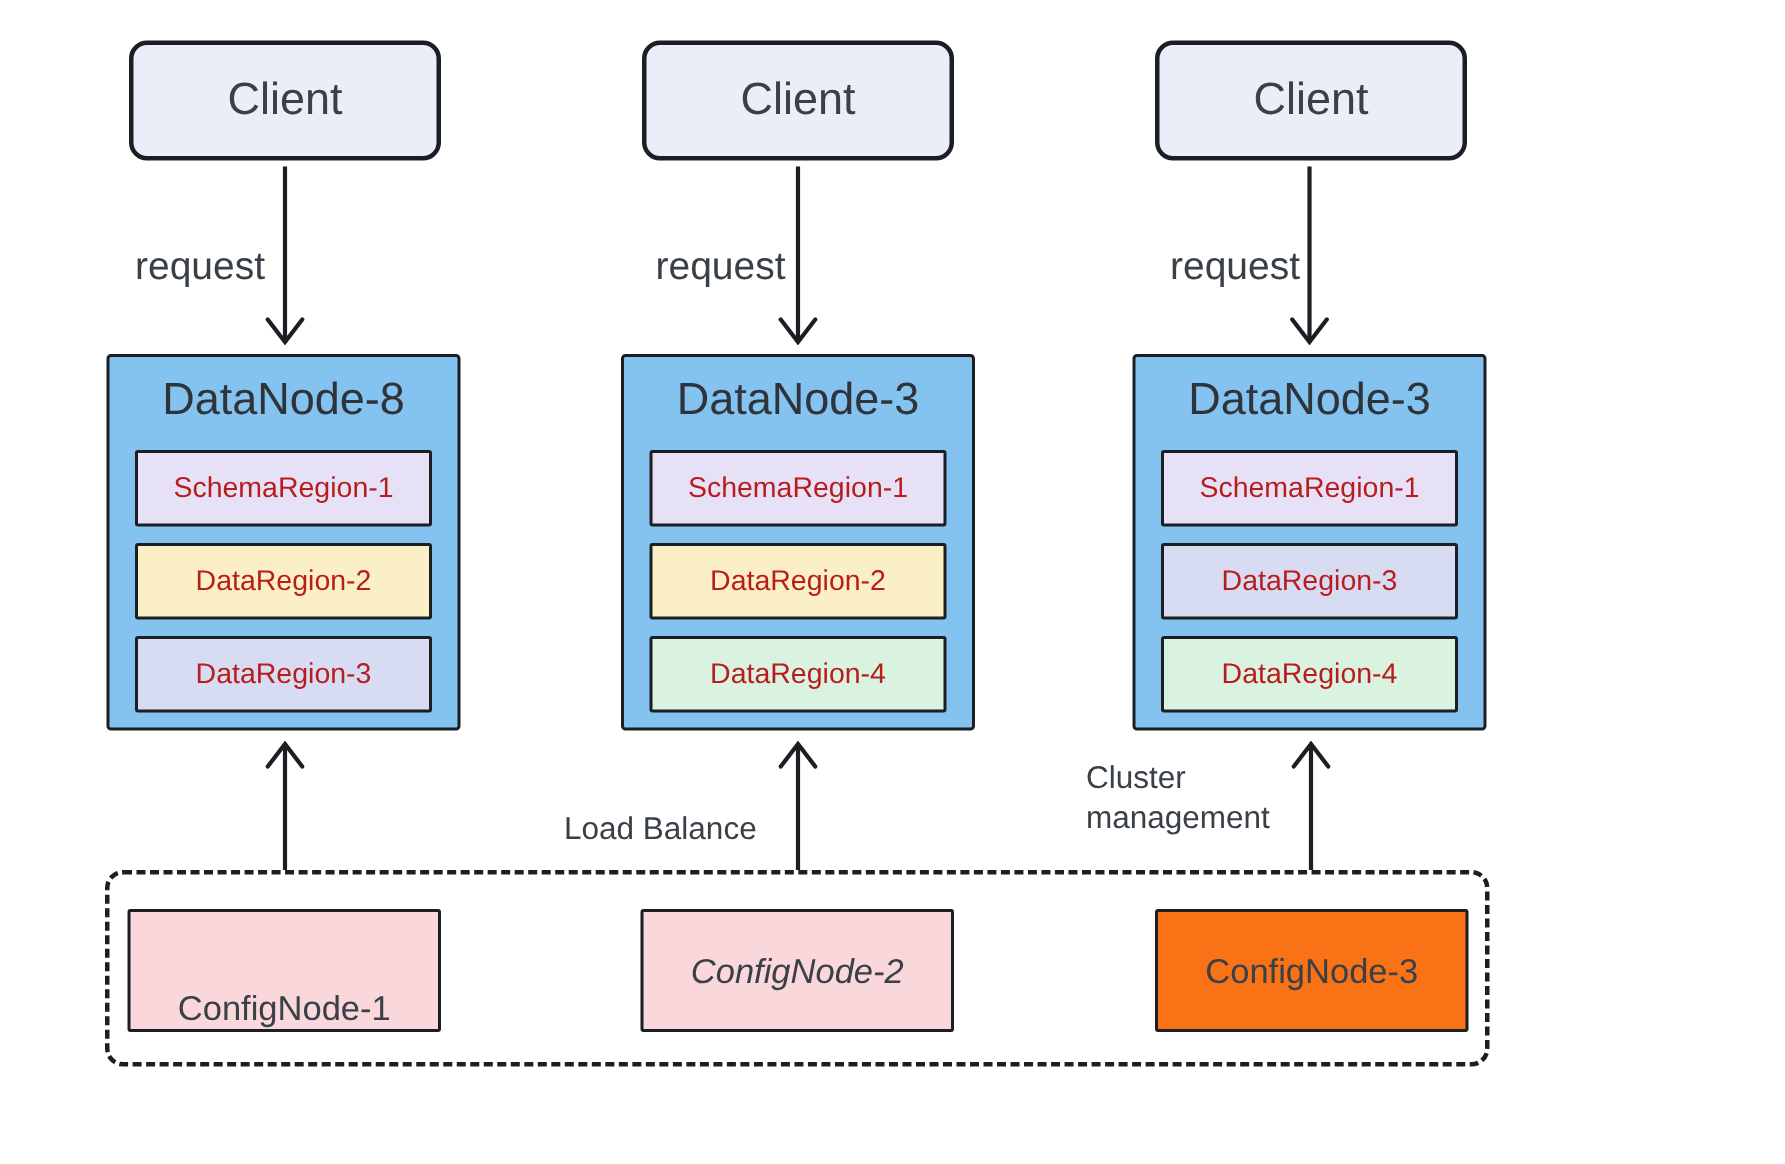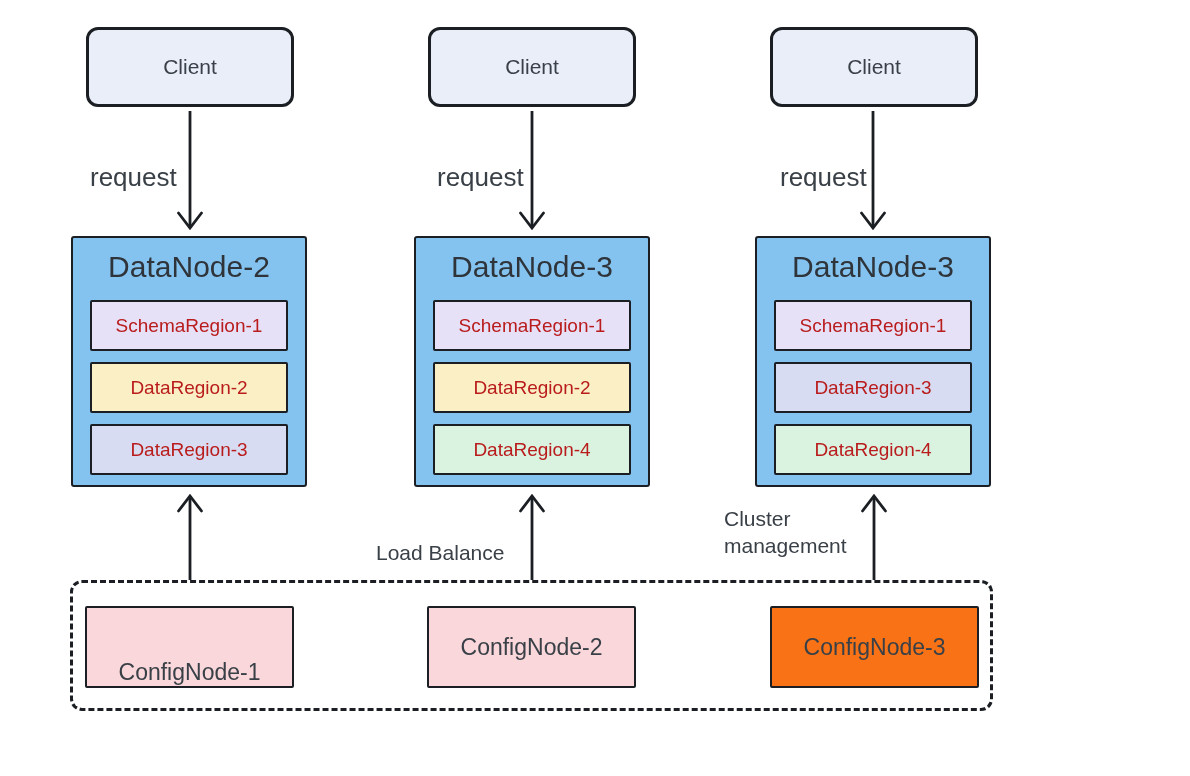--- a/index.html
+++ b/index.html
@@ -26,21 +26,21 @@
     position: absolute;
     top: 27px;
     width: 202px;
     height: 74px;
     background: #e9eef9;
     border: 3px solid #1b1e23;
     border-radius: 12px;
     display: flex;
     align-items: center;
     justify-content: center;
-    font-size: 21px;
+    font-size: 30px;
   }
   .request-label {
     position: absolute;
     top: 162px;
     font-size: 26px;
     white-space: nowrap;
   }
   .datanode {
     position: absolute;
     top: 236px;
@@ -127,21 +127,21 @@
   </div>
   <div class="client-box" style="left: 770px; background-color: rgb(233, 238, 249);">
     <span>Client</span>
   </div>
 
   <div class="request-label" style="left:90px">request</div>
   <div class="request-label" style="left:437px">request</div>
   <div class="request-label" style="left:780px">request</div>
 
   <div class="datanode" style="left: 71px; background-color: rgb(132, 195, 239);">
-    <div class="dn-title">DataNode-2</div>
+    <div class="dn-title">DataNode-8</div>
     <div class="region first" style="background-color: rgb(231, 225, 248);">SchemaRegion-1</div>
     <div class="region" style="background-color: rgb(251, 240, 197);">DataRegion-2</div>
     <div class="region" style="background-color: rgb(216, 220, 242);">DataRegion-3</div>
   </div>
 
   <div class="datanode" style="left: 414px; background-color: rgb(132, 195, 239);">
     <div class="dn-title">DataNode-3</div>
     <div class="region first" style="background-color: rgb(231, 225, 248);">SchemaRegion-1</div>
     <div class="region" style="background-color: rgb(251, 240, 197);">DataRegion-2</div>
     <div class="region" style="background-color: rgb(218, 242, 224);">DataRegion-4</div>
@@ -154,21 +154,21 @@
     <div class="region" style="background-color: rgb(218, 242, 224);">DataRegion-4</div>
   </div>
 
   <div class="config-arrow-label" style="left:376px; top:539px; white-space:nowrap">Load Balance</div>
   <div class="config-arrow-label" style="left:724px; top:505px; width:150px">Cluster management</div>
 
   <div class="confignode-group">
     <div class="confignode" style="left: 12px; background-color: rgb(249, 215, 218); align-items: flex-end;">
       <span>ConfigNode-1</span>
     </div>
-    <div class="confignode" style="left: 354px; background-color: rgb(249, 215, 218);">
+    <div class="confignode" style="left: 354px; background-color: rgb(249, 215, 218); font-style: italic;">
       <span>ConfigNode-2</span>
     </div>
     <div class="confignode" style="left: 697px; background-color: #f97316;">
       <span>ConfigNode-3</span>
     </div>
   </div>
 
 </div>
 
 </body></html>

